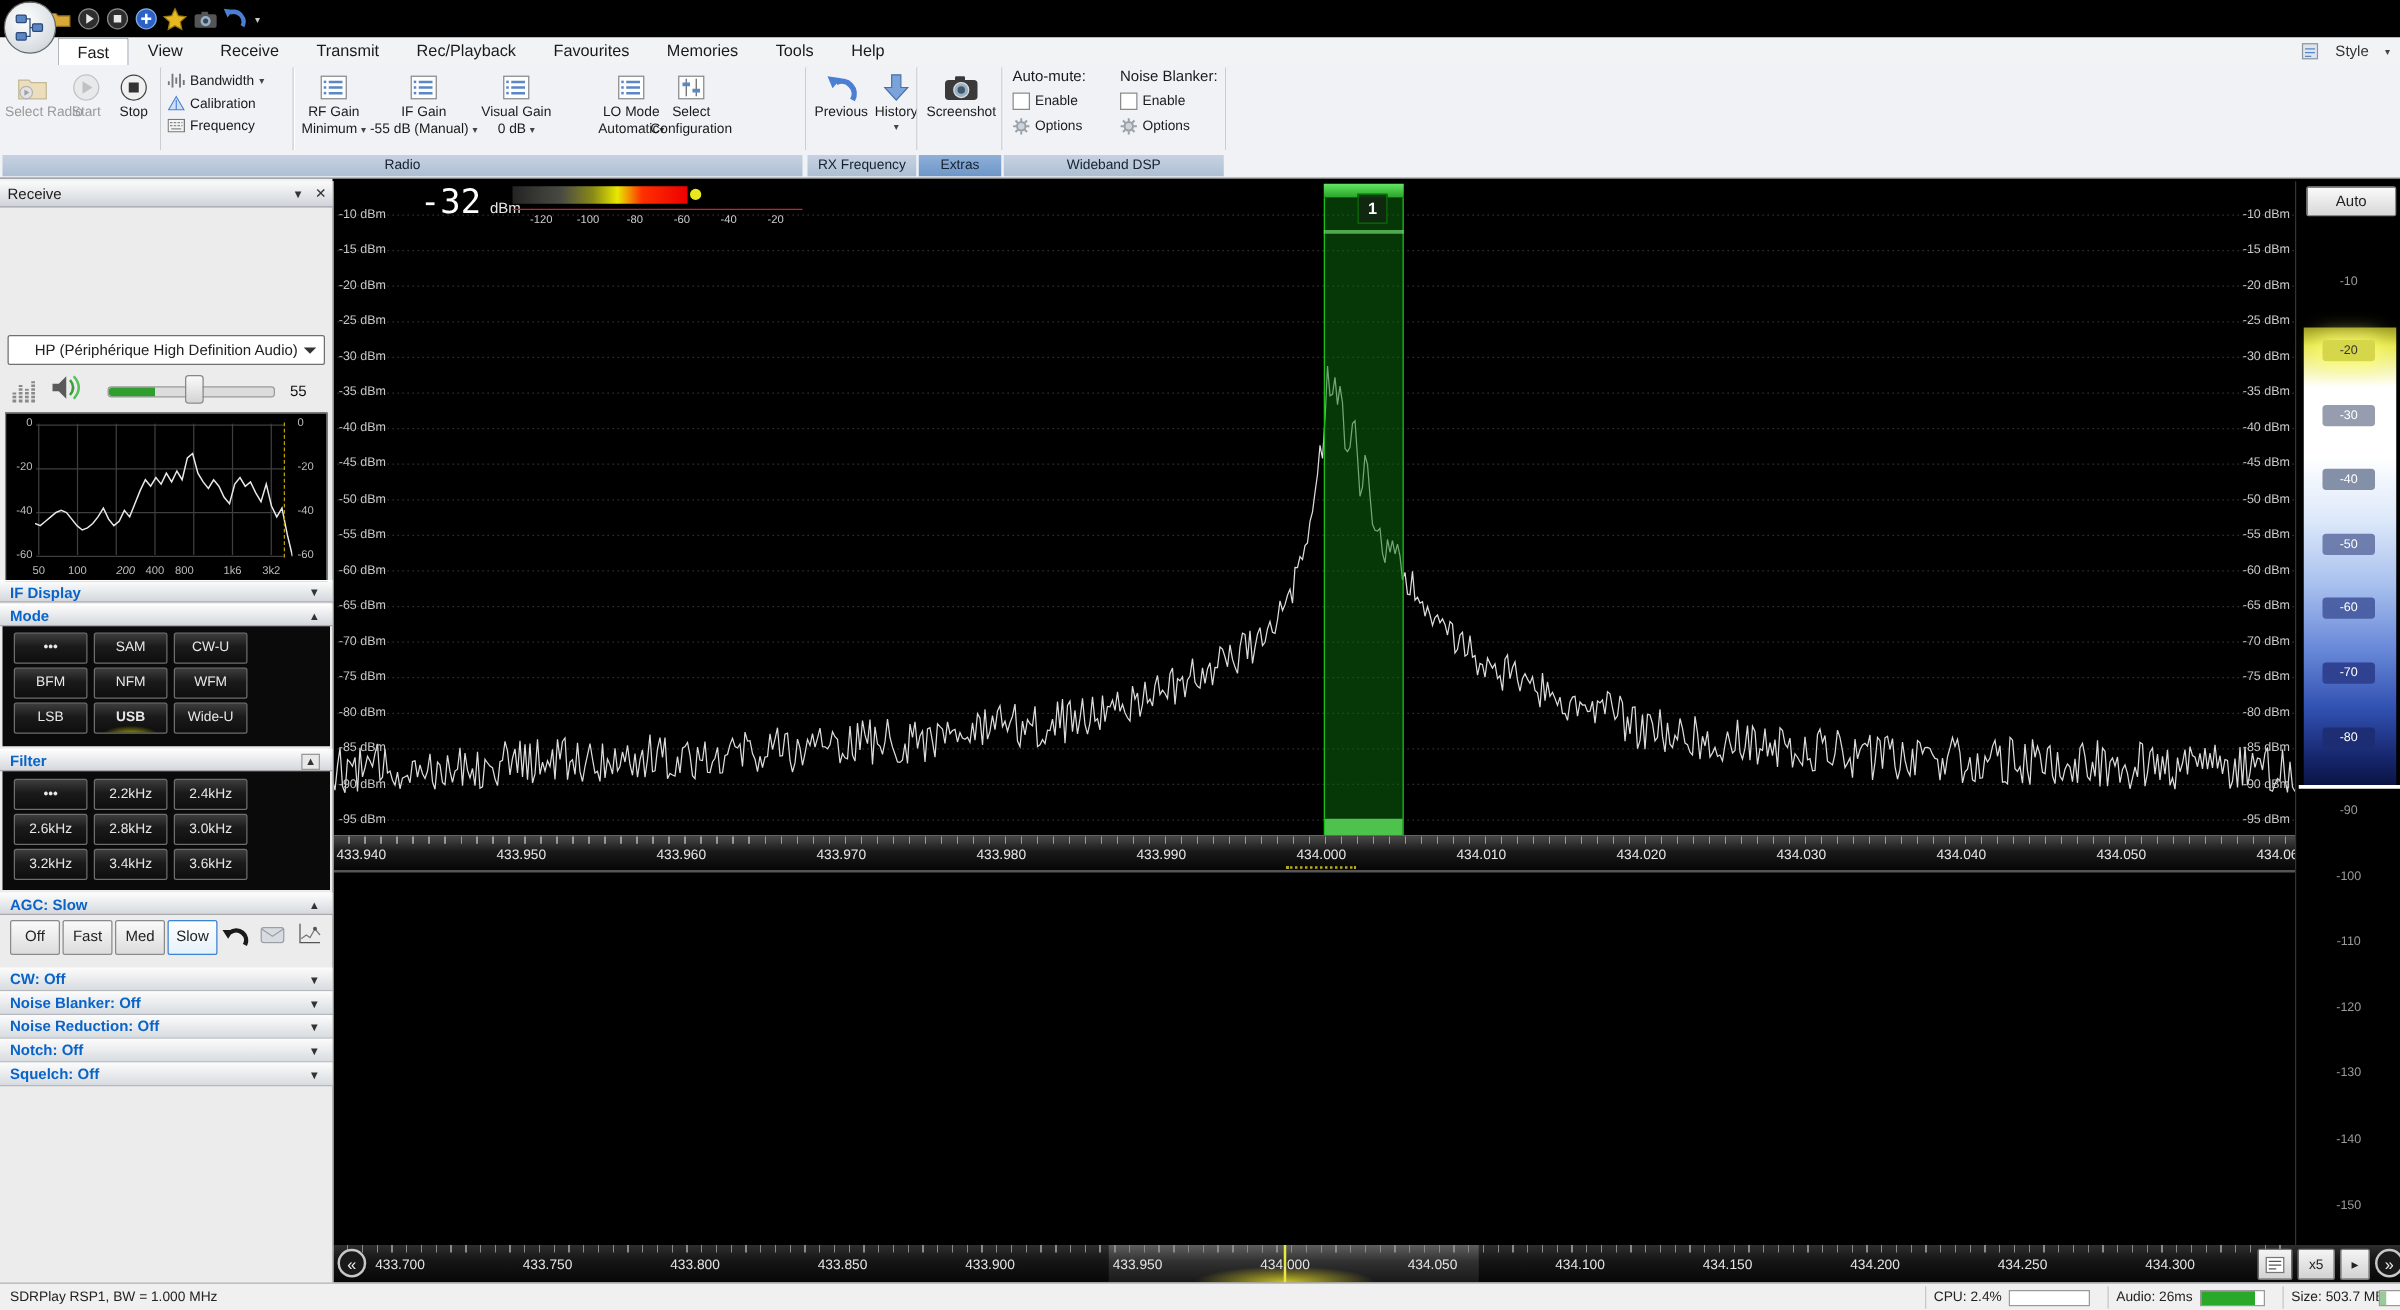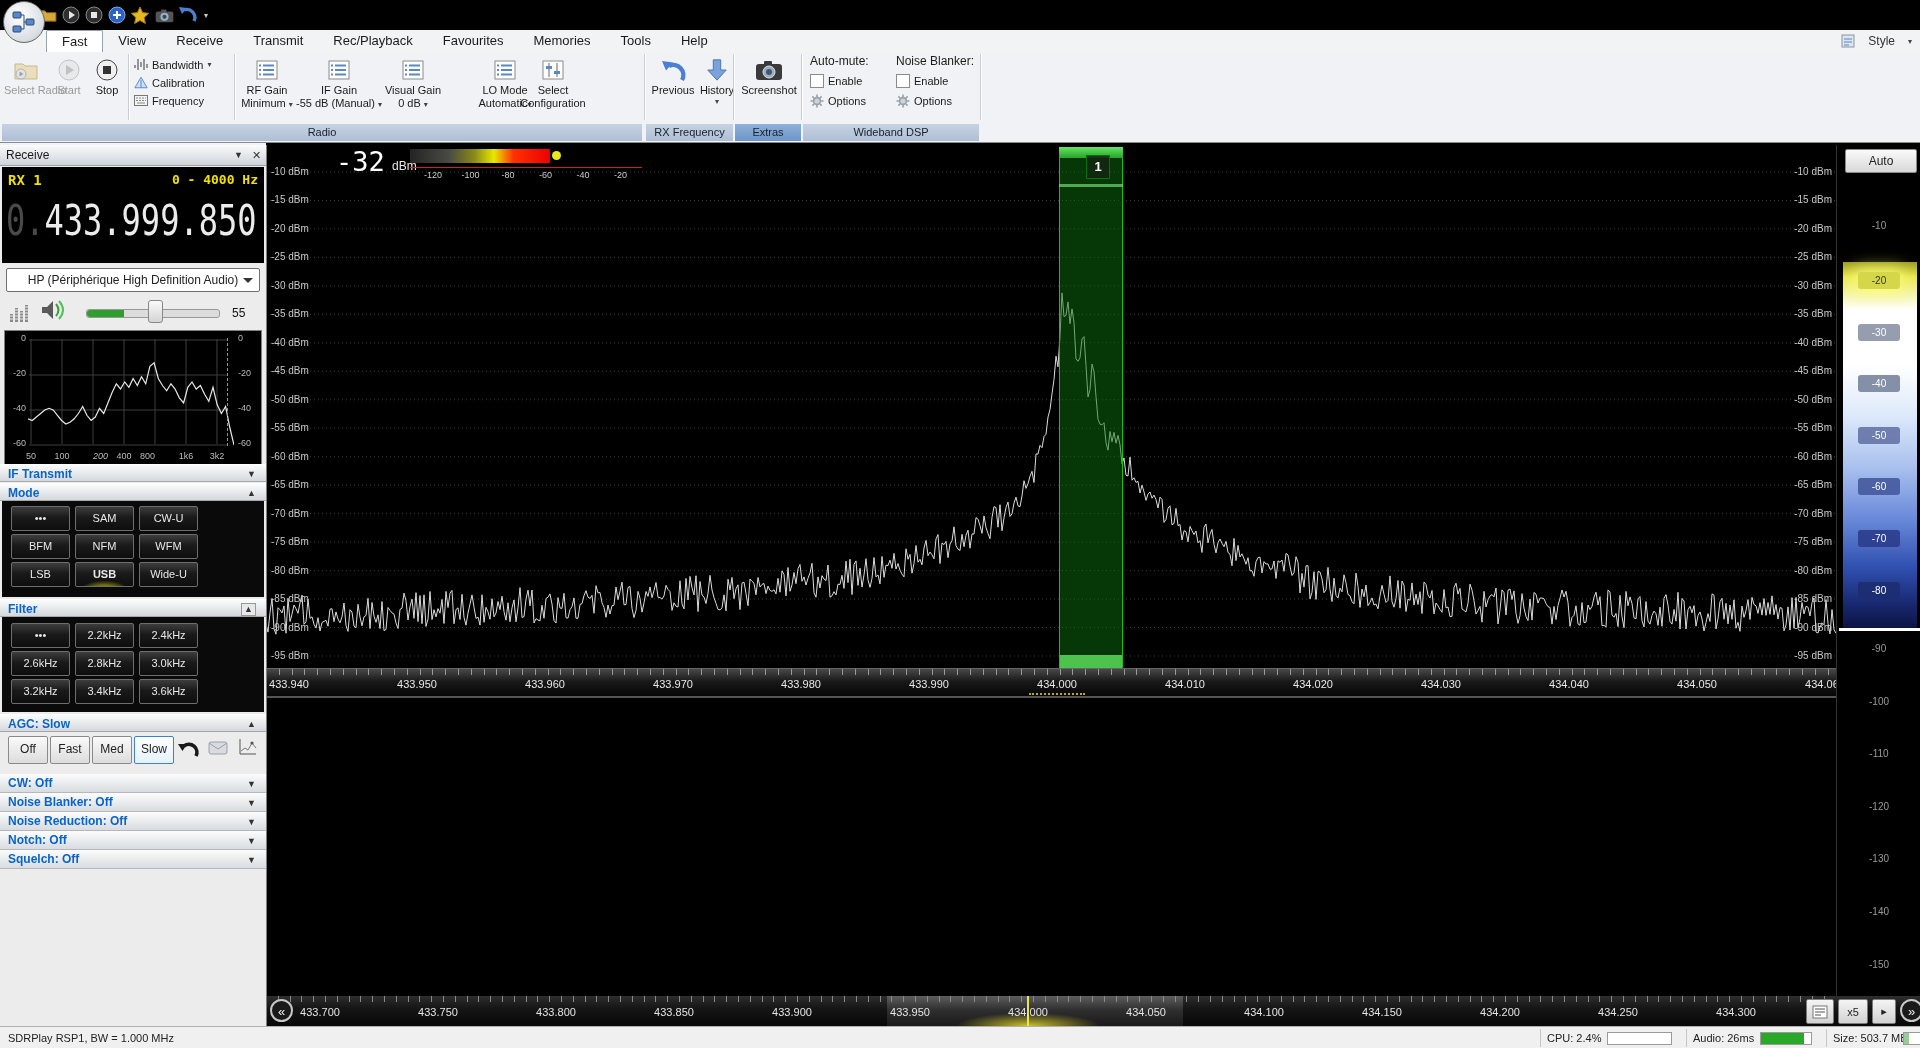--- a/index.html
+++ b/index.html
@@ -492,25 +492,20 @@
         <div class="rslbl" style="top: 814px;">-150</div>
       </div>
   </div>
 
   <div id="panel">
     <div class="ptitle">
       <span>Receive</span>
       <span class="abs" style="left:234px;top:0;font-size:9px;color:#333;">▼</span>
       <span class="abs" style="left:252px;top:0;font-size:11px;color:#333;">✕</span>
     </div>
-    <div class="lcd">
-      <span class="abs" style="left:6px;top:5px;font-size:14px;font-weight:bold;">RX 1</span>
-      <span class="abs" style="right:6px;top:5px;font-size:13px;font-weight:bold;">0 - 4000 Hz</span>
-      <div class="freqbig"><span class="dim">0.</span><span class="lit">433.999.850</span></div>
-    </div>
     <div class="combo">
       <span>HP (Périphérique High Definition Audio)</span>
       <span class="dn"></span>
     </div>
 
     <div class="abs" style="left:8px;top:155px;">
       <svg width="24" height="24">
           <g fill="#8a8a8a">
             <rect x="2" y="14" width="3" height="8"></rect>
             <rect x="7" y="8" width="3" height="14"></rect>
@@ -552,21 +547,21 @@
         <div style="position: absolute; left: 238px; top: 293px; width: 20px; font-size: 9px; color: rgb(187, 187, 187);">-60</div>
         <div style="position: absolute; left: 16px; top: 306px; width: 30px; text-align: center; font-size: 9px; color: rgb(187, 187, 187);">50</div>
         <div style="position: absolute; left: 47px; top: 306px; width: 30px; text-align: center; font-size: 9px; color: rgb(187, 187, 187);">100</div>
         <div style="position: absolute; left: 78px; top: 306px; width: 30px; text-align: right; font-size: 9px; color: rgb(187, 187, 187); font-style: italic;">200</div>
         <div style="position: absolute; left: 109px; top: 306px; width: 30px; text-align: center; font-size: 9px; color: rgb(187, 187, 187);">400</div>
         <div style="position: absolute; left: 140px; top: 306px; width: 30px; text-align: left; font-size: 9px; color: rgb(187, 187, 187);">800</div>
         <div style="position: absolute; left: 171px; top: 306px; width: 30px; text-align: center; font-size: 9px; color: rgb(187, 187, 187);">1k6</div>
         <div style="position: absolute; left: 202px; top: 306px; width: 30px; text-align: center; font-size: 9px; color: rgb(187, 187, 187);">3k2</div>
       </div>
 
-    <div class="shead" style="top:319px;"><span>IF Transmit</span><span class="arr">▼</span></div>
+    <div class="shead" style="top:319px;"><span>IF Display</span><span class="arr">▼</span></div>
     <div class="shead" style="top:338px;"><span>Mode</span><span class="arr">▲</span></div>
     <div class="blackpane" style="top:356px;height:96px;"></div>
     <div class="shead" style="top:454px;"><span>Filter</span><span class="arr" style="border:1px solid #999;background:#e8e8e8;padding:0 2px;top:3px;line-height:11px;">▲</span></div>
     <div class="blackpane" style="top:472px;height:95px;"></div>
     <div class="shead" style="top:569px;"><span>AGC: Slow</span><span class="arr">▲</span></div>
     <div id="agcrow" class="abs" style="left:0;top:591px;width:266px;height:36px;">
       <div class="abs" style="left:176px;top:2px;">
         <svg width="24" height="22" viewBox="0 0 24 22">
             <path d="M20 18 a8 8 0 0 0 -12 -10" fill="none" stroke="#1a1a1a" stroke-width="3.6"></path>
             <path d="M2 6 l9 0-4.5 7z" fill="#1a1a1a"></path>

